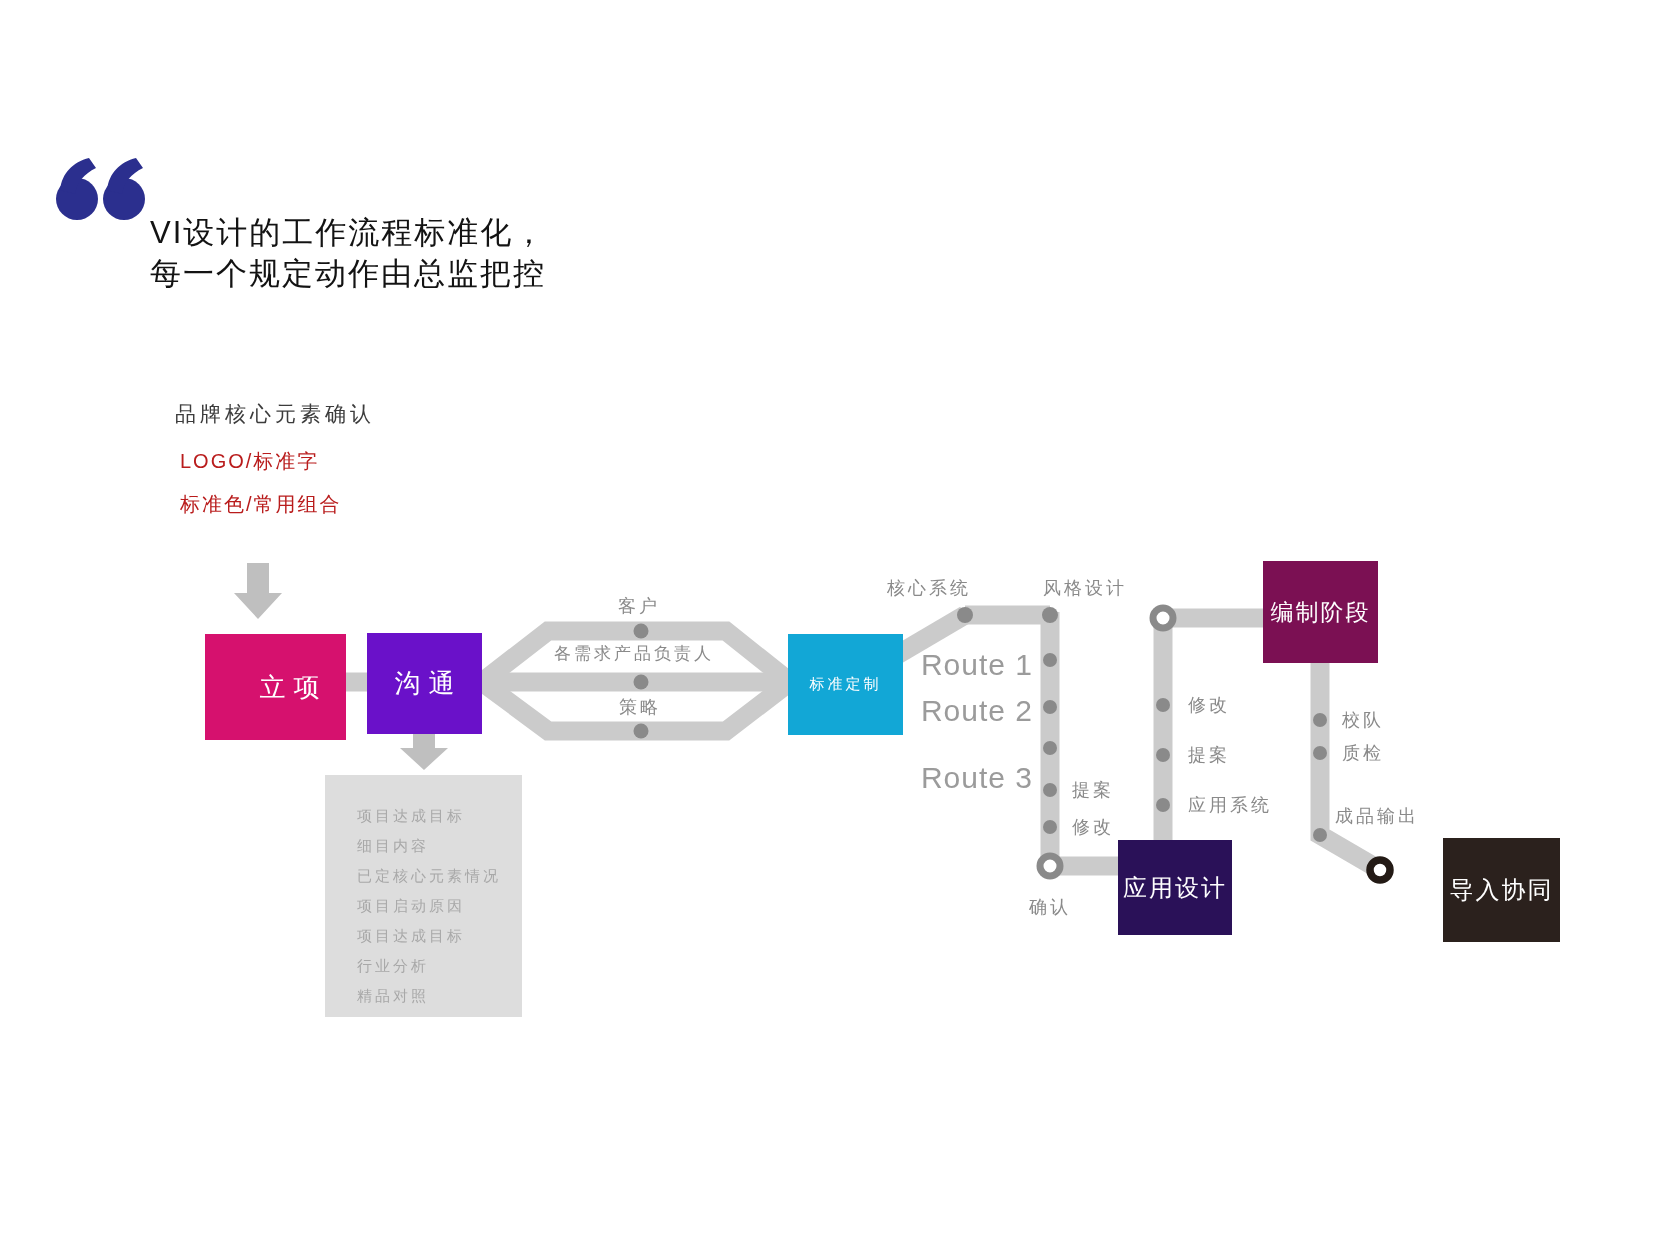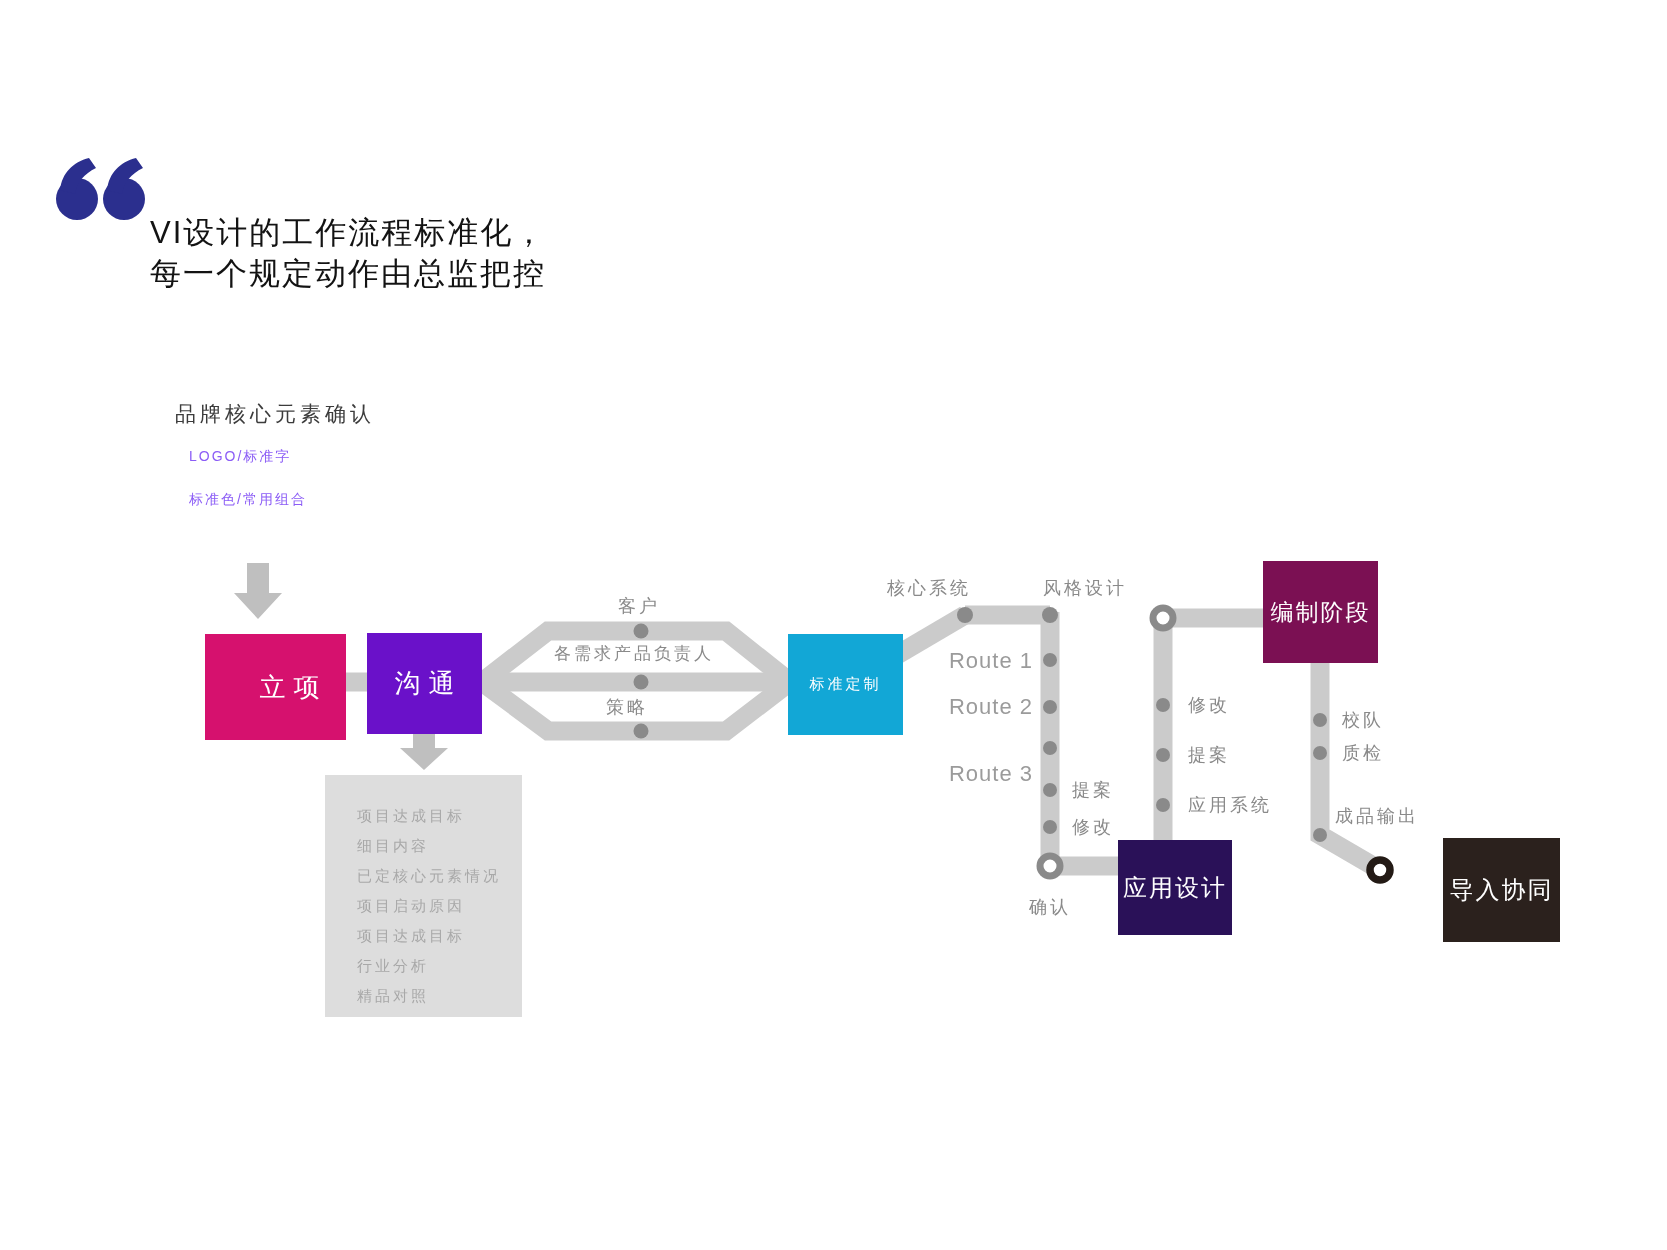--- a/index.html
+++ b/index.html
@@ -17,22 +17,22 @@
     position:absolute;left:150px;top:212px;
     font-size:31px;line-height:41px;letter-spacing:2px;
     color:#131313;white-space:nowrap;
   }
   
   .brand-heading{
     position:absolute;left:175px;top:400px;
     font-size:21px;letter-spacing:4px;color:#3C3C3C;white-space:nowrap;
   }
   .brand-sub{
-    position:absolute;left:189px;
-    font-size:14px;letter-spacing:2px;color:#8b5cf6;white-space:nowrap;
+    position:absolute;left:180px;
+    font-size:20px;letter-spacing:2px;color:#b91c1c;white-space:nowrap;
   }
   .brand-sub.s1{top:448px;}
   .brand-sub.s2{top:491px;}
   
   .flow-svg{position:absolute;left:0;top:0;width:1667px;height:1250px;}
   
   .node{
     position:absolute;display:flex;align-items:center;justify-content:center;
     color:#ffffff;white-space:nowrap;z-index:3;
   }
@@ -42,25 +42,25 @@
   .node-yingyong {left:1118px;top:840px;width:114px;height:95px;background:#2A1158;font-size:24px;letter-spacing:2px;}
   .node-bianzhi  {left:1263px;top:561px;width:115px;height:102px;background:#7B1053;font-size:23px;letter-spacing:2px;}
   .node-daoru    {left:1443px;top:838px;width:117px;height:104px;background:#2B211D;font-size:24px;letter-spacing:2px;}
   
   .lbl{
     position:absolute;color:#8A8A8A;font-size:18px;letter-spacing:3px;
     white-space:nowrap;z-index:2;
   }
   .lbl-kehu    {left:618px;top:594px;}
   .lbl-fuzeren {left:554px;top:642px;font-size:17px;}
-  .lbl-celve   {left:606px;top:695px;}
+  .lbl-celve   {left:619px;top:695px;}
   .lbl-hexin   {left:887px;top:576px;}
   .lbl-fengge  {left:1043px;top:576px;}
   .route{
-    position:absolute;right:629px;color:#9B9B9B;font-size:22px;
+    position:absolute;right:629px;color:#9B9B9B;font-size:30px;
     letter-spacing:1px;white-space:nowrap;text-align:right;z-index:2;
   }
   .route.r1{top:648px;}
   .route.r2{top:694px;}
   .route.r3{top:734px;margin-top:27px;}
   .lbl-tian1  {left:1072px;top:778px;}
   .lbl-xiugai1{left:1072px;top:815px;}
   .lbl-queren {left:1029px;top:895px;}
   .lbl-xiugai2{left:1188px;top:693px;}
   .lbl-tian2  {left:1188px;top:743px;}

